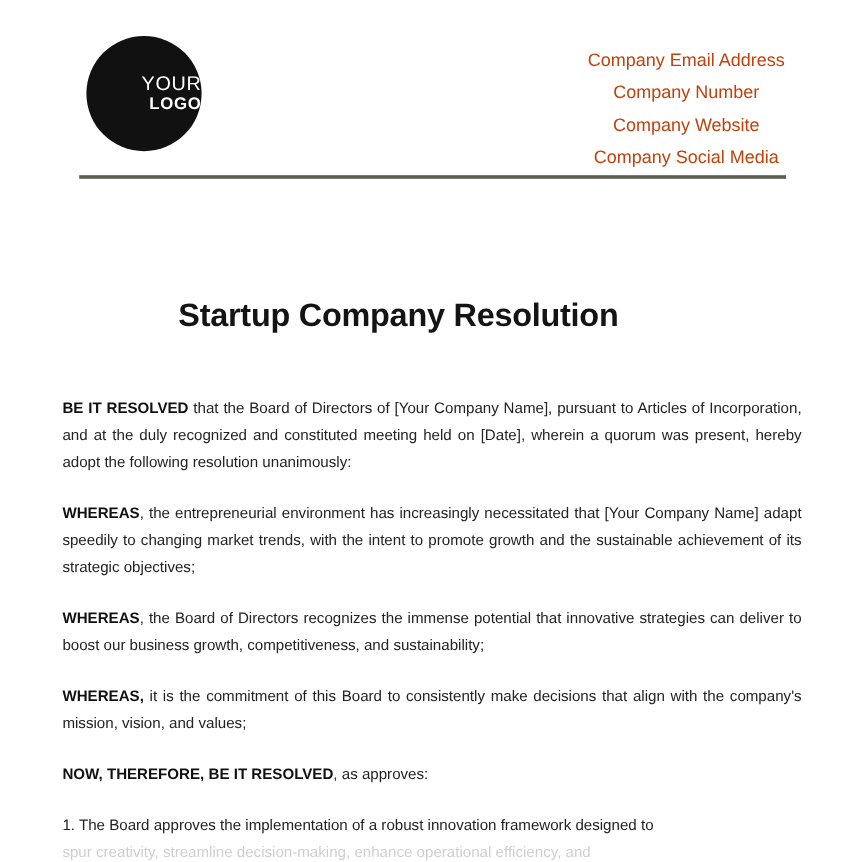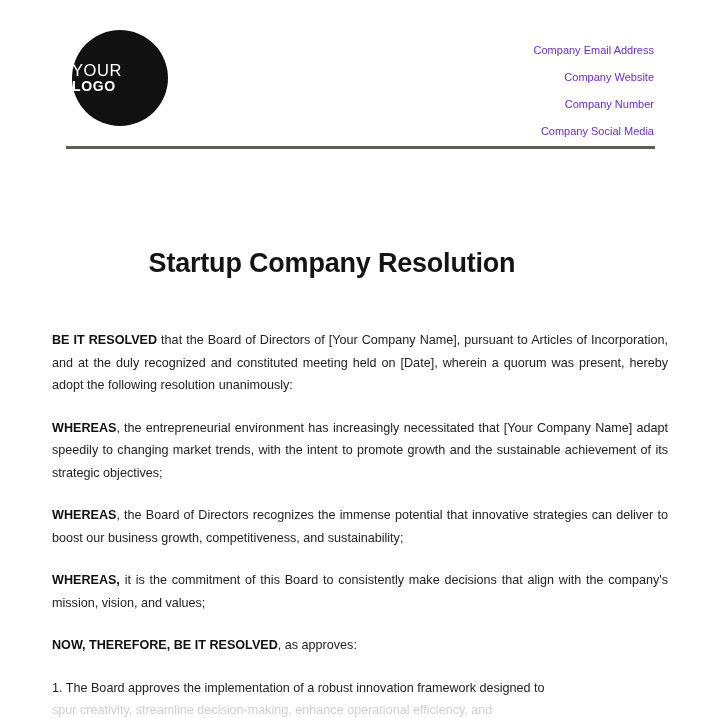--- a/index.html
+++ b/index.html
@@ -31,45 +31,46 @@
     justify-content: space-between;
   }
   .logo-badge {
     width: 96px;
     height: 96px;
     border-radius: 50%;
     background: #111111;
     color: #ffffff;
     display: flex;
     flex-direction: column;
-    align-items: flex-start;
+    align-items: flex-end;
     justify-content: center;
     line-height: 1.08;
     flex: none;
     margin-left: 6px;
   }
   .logo-line1 {
     font-size: 16.5px;
     font-weight: 400;
     letter-spacing: 0.6px;
   }
   .logo-line2 {
     font-size: 14px;
     font-weight: 700;
     letter-spacing: 0.6px;
   }
   .contact-block {
     text-align: right;
     padding-top: 7px;
   }
   .contact-line {
-    font-size: 11px;
-    color: #6d28d9;
+    font-size: 15px;
+    color: #c2410c;
     line-height: 27px;
     white-space: nowrap;
+    text-align: center;
   }
 
   
   .divider {
     position: absolute;
     left: 66px;
     top: 146px;
     width: 589px;
     height: 3px;
     background: #5d5d52;
@@ -124,22 +125,22 @@
 
   <div class="header">
 
     <div class="logo-badge">
       <span class="logo-line1">YOUR</span>
       <span class="logo-line2">LOGO</span>
     </div>
 
     <div class="contact-block">
       <div class="contact-line">Company Email Address</div>
+      <div class="contact-line">Company Number</div>
       <div class="contact-line">Company Website</div>
-      <div class="contact-line">Company Number</div>
       <div class="contact-line">Company Social Media</div>
     </div>
 
   </div>
 
   <div class="divider"></div>
 
   <div class="doc-title">Startup Company Resolution</div>
 
   <div class="body-content">

